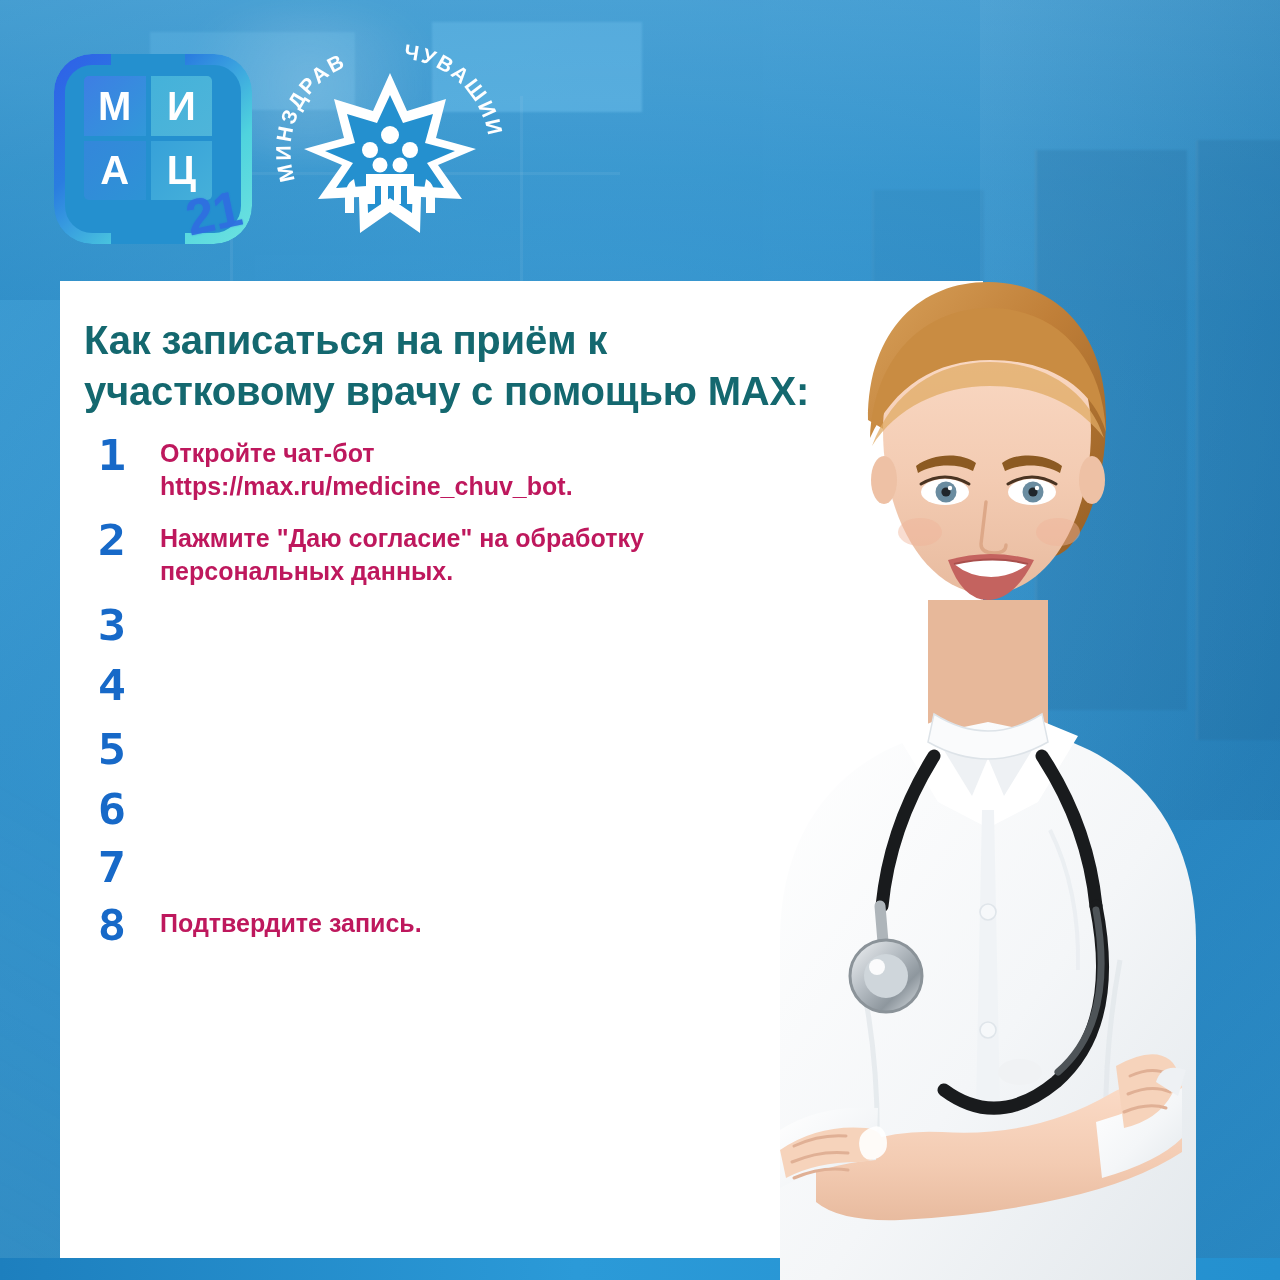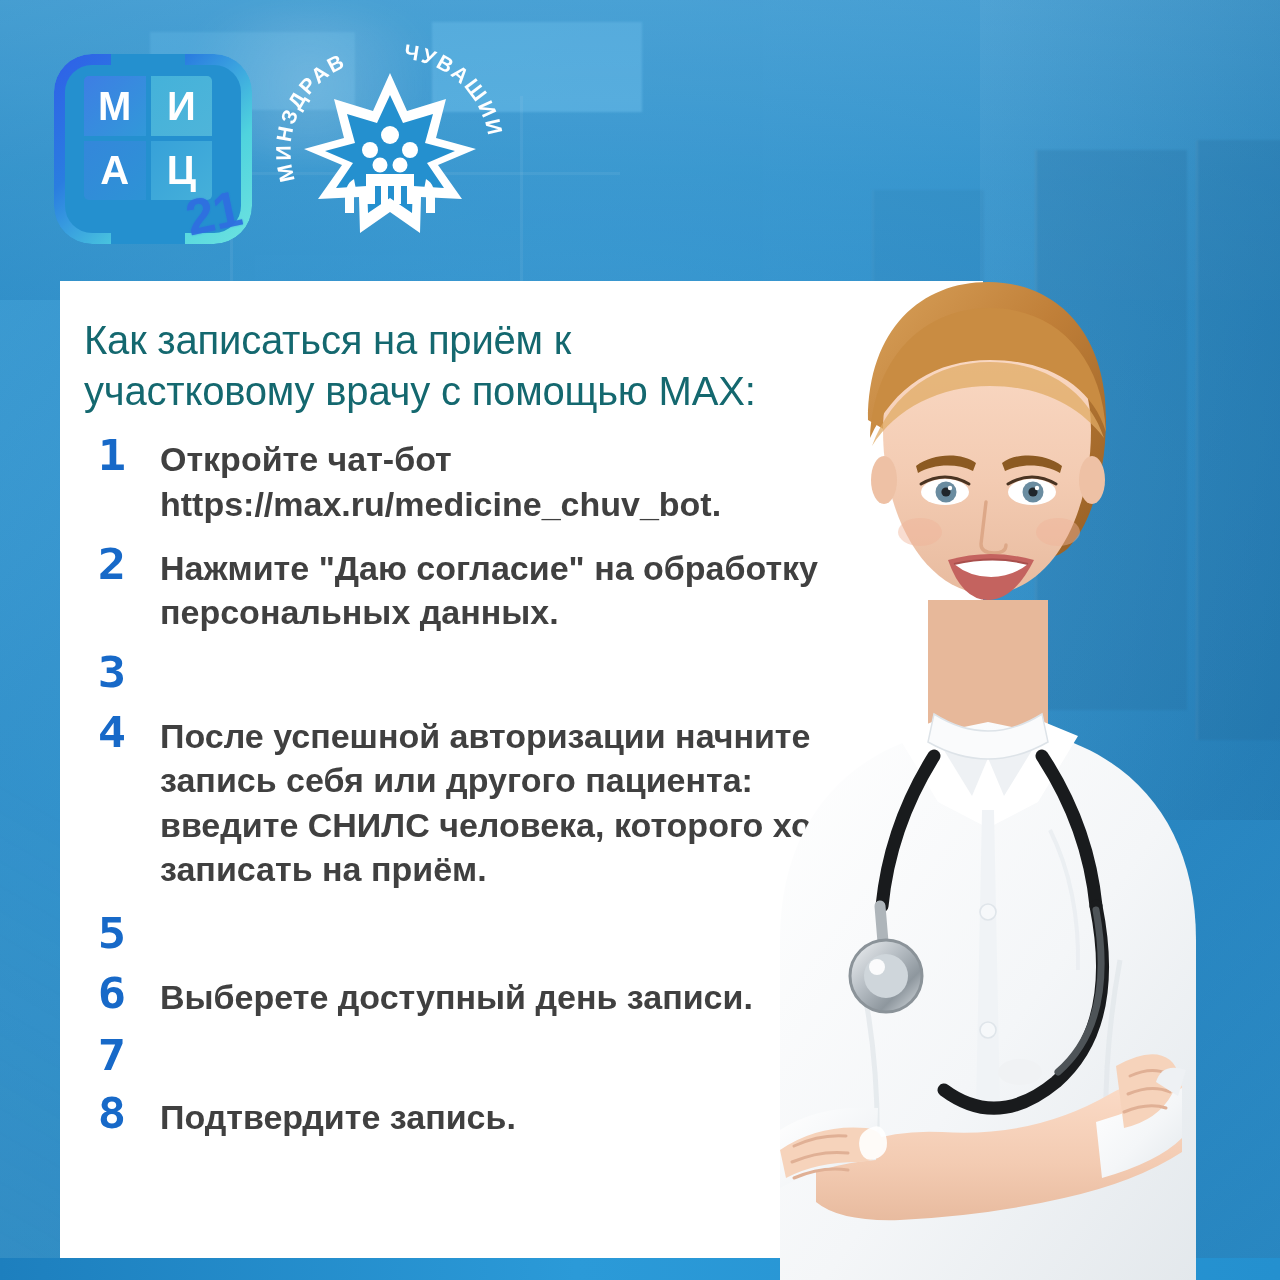--- a/index.html
+++ b/index.html
@@ -96,34 +96,34 @@
   .minzdrav{position:relative;width:240px;height:210px;}
   .minzdrav svg{display:block;width:240px;height:210px;}
 
   
   .card{
     position:absolute;left:60px;top:281px;width:923px;height:977px;
     background:#ffffff;z-index:4;
   }
   .card-inner{padding:34px 28px 10px 22px;}
   .title{
-    color:#14686f;font-size:40px;font-weight:400;line-height:1.28;
+    color:#14686f;font-size:40px;font-weight:700;line-height:1.28;
     letter-spacing:-.2px;margin:0 0 18px 2px;white-space:pre-line;
   }
   .steps{list-style:none;margin:0;padding:0;}
   .step{display:flex;align-items:flex-start;margin:0 0 18px 0;}
   .step-num{
     flex:0 0 64px;color:#1769c8;font-size:42px;font-weight:700;line-height:1;
     text-align:left;padding-left:14px;
     font-family:"DejaVu Sans Mono","Liberation Mono",monospace;
     transform:scaleX(1.12);transform-origin:left center;
     letter-spacing:-2px;
   }
   .step-text{
-    color:#404040;font-size:34px;font-weight:600;line-height:1.30;
+    color:#be185d;font-size:25px;font-weight:600;line-height:1.30;
     white-space:pre-line;margin-top:2px;
   }
   .step.tight{margin-bottom:16px;}
   .step.gap-lg{margin-bottom:22px;}
 
   
   .doctor{
     position:absolute;right:0;bottom:0;width:560px;height:1010px;z-index:5;
     pointer-events:none;
   }
@@ -337,31 +337,26 @@
         <li class="step">
           <span class="step-num">2</span>
           <span class="step-text">Нажмите "Даю согласие" на обработку
 персональных данных.</span>
         </li>
         <li class="step">
           <span class="step-num">3</span>
         </li>
         <li class="step gap-lg">
           <span class="step-num">4</span>
-          <span class="step-text">После успешной авторизации начните
-запись себя или другого пациента:
-введите СНИЛС человека, которого хотите
-записать на приём.</span>
         </li>
         <li class="step">
           <span class="step-num">5</span>
         </li>
         <li class="step tight">
           <span class="step-num">6</span>
-          <span class="step-text">Выберете доступный день записи.</span>
         </li>
         <li class="step tight">
           <span class="step-num">7</span>
         </li>
         <li class="step tight">
           <span class="step-num">8</span>
           <span class="step-text">Подтвердите запись.</span>
         </li>
       </ul>
     </div>

